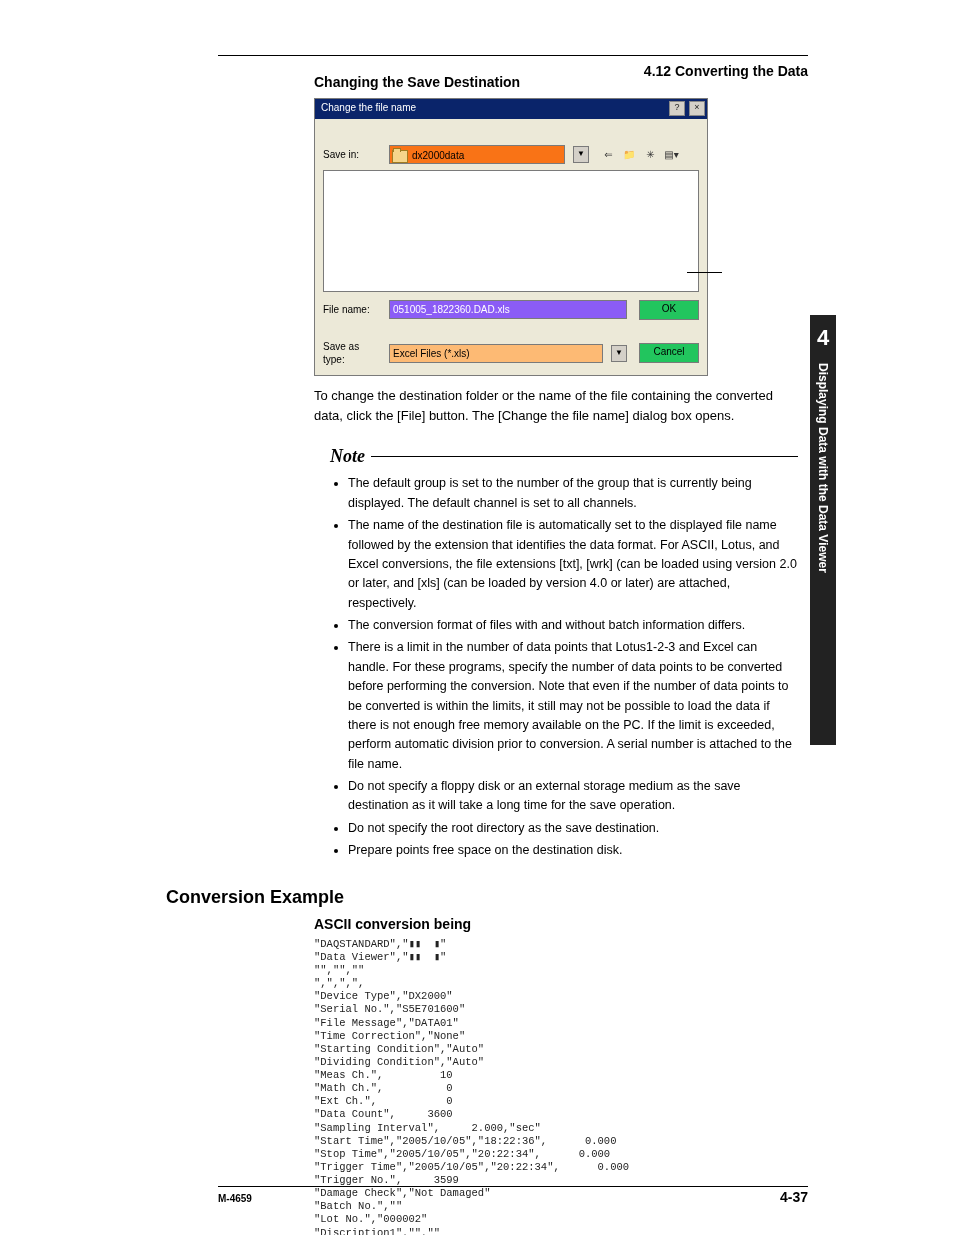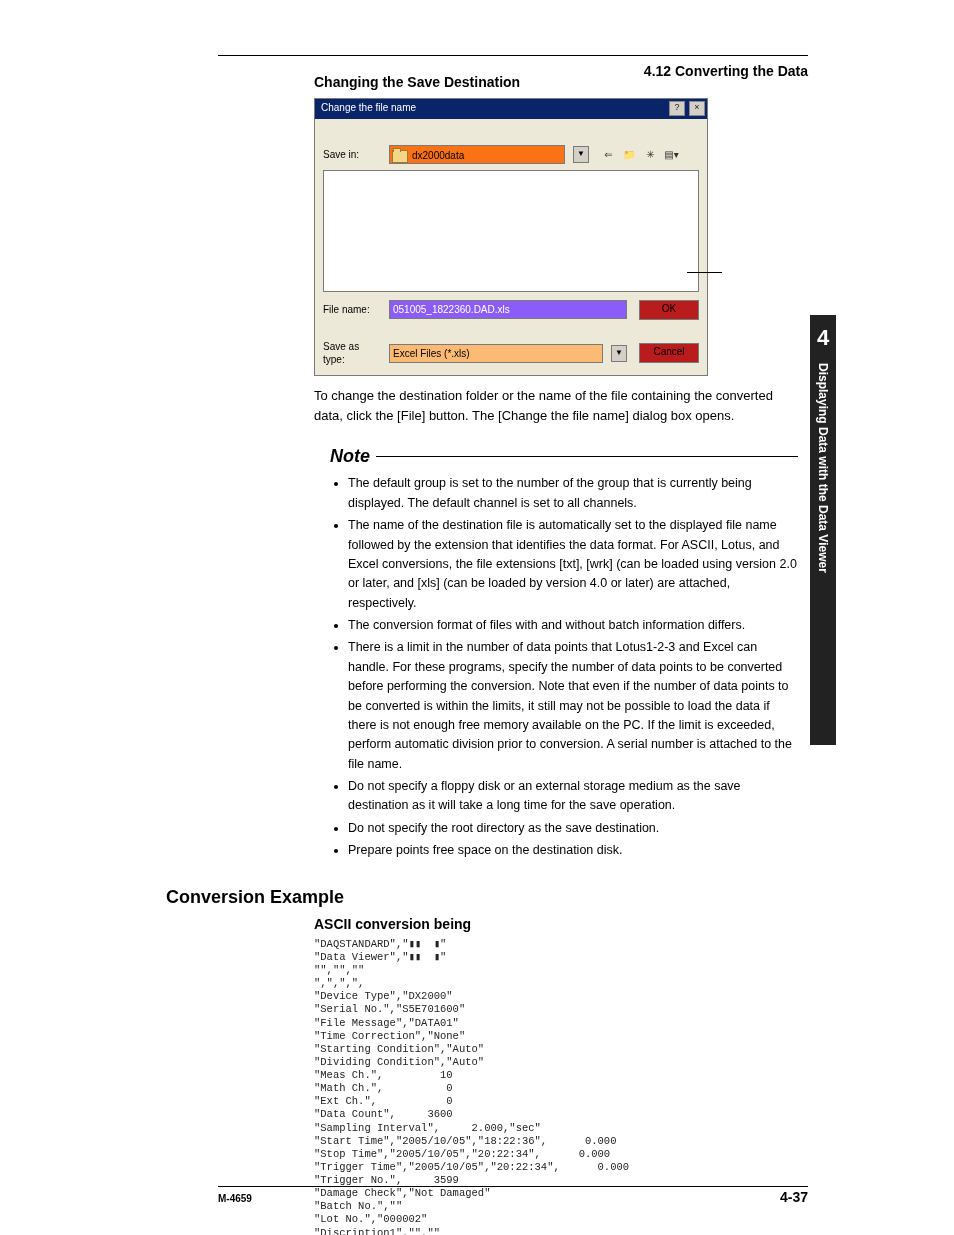--- a/index.html
+++ b/index.html
@@ -19,27 +19,27 @@
   .lbl{width:60px}
   .savein-select{flex:1;display:flex;align-items:flex-end;background:#f97316;border:1px solid #7a7a7a;height:17px;padding:0 2px;position:relative}
   .folder-icon{width:14px;height:11px;background:#f5d58a;border:1px solid #a07b20;margin-right:4px;position:relative}
   .folder-icon:before{content:"";position:absolute;left:0;top:-3px;width:6px;height:3px;background:#f5d58a;border:1px solid #a07b20;border-bottom:none}
   .dd-arrow{width:14px;height:15px;background:#d4d0c8;border:1px solid #7a7a7a;text-align:center;font-size:8px;line-height:13px;margin-left:2px}
   .toolbar-icons{display:flex;gap:2px;margin-left:4px}
   .tb-btn{width:17px;height:17px;background:#ece9d8;border:1px solid transparent;display:flex;align-items:center;justify-content:center;color:#333;font-size:10px}
   .file-area{margin-top:6px;height:120px;background:#fff;border:1px solid #7a7a7a}
   .fname-input{flex:1;background:#fdba74;border:1px solid #7a7a7a;height:17px;padding:0 3px;display:flex;align-items:center}
   .fname-input.sel{background:#8b5cf6;color:#fff}
-  .btn-std{width:58px;height:18px;border:1px solid #7a7a7a;background:#b91c1c;text-align:center;font-size:10px;line-height:16px;margin-left:6px}
+  .btn-std{width:58px;height:18px;border:1px solid #7a7a7a;background:#22c55e;text-align:center;font-size:10px;line-height:16px;margin-left:6px}
   .callout-wrap{position:relative}
   .callout{position:absolute;left:410px;top:2px;width:170px;font-size:12px;font-weight:bold;line-height:1.25}
   .callout-line{position:absolute;left:373px;top:10px;width:35px;border-top:1px solid #000}
   .body-para{margin:10px 0 16px 0;font-size:13px;line-height:1.55}
   .note-head{display:flex;align-items:center;margin-top:18px;margin-left:16px}
-  .note-label{font-family:Liberation Sans, sans-serif;font-style:italic;font-weight:bold;font-size:18px;margin-right:6px}
+  .note-label{font-family:Liberation Serif, serif;font-style:italic;font-weight:bold;font-size:18px;margin-right:6px}
   .note-rule{flex:1;border-top:1.5px solid #000}
   .note-list{margin:6px 0 0 16px;padding-left:18px;font-size:12.5px;line-height:1.55}
   .note-list li{margin-bottom:3px}
   .h2-conv{font-weight:bold;font-size:18px;margin:24px 0 6px -168px;padding-left:20px}
   .h-ascii{font-weight:bold;font-size:14px;margin:2px 0 4px 0}
   pre.ascii{margin:0;font-family:"Courier New",monospace;font-size:10.5px;line-height:1.25;color:#222;white-space:pre}
   .side-tab{position:absolute;right:20px;top:315px;width:26px;height:430px;background:#222}
   .side-tab .num{color:#fff;font-size:22px;font-weight:bold;text-align:center;padding-top:8px}
   .side-tab .vtxt{color:#fff;font-size:12px;font-weight:bold;writing-mode:vertical-rl;text-orientation:mixed;margin:10px auto 0 auto;display:block;text-align:left;height:370px}
   .footer-left{position:absolute;left:120px;bottom:30px;font-size:10px;font-weight:bold}

